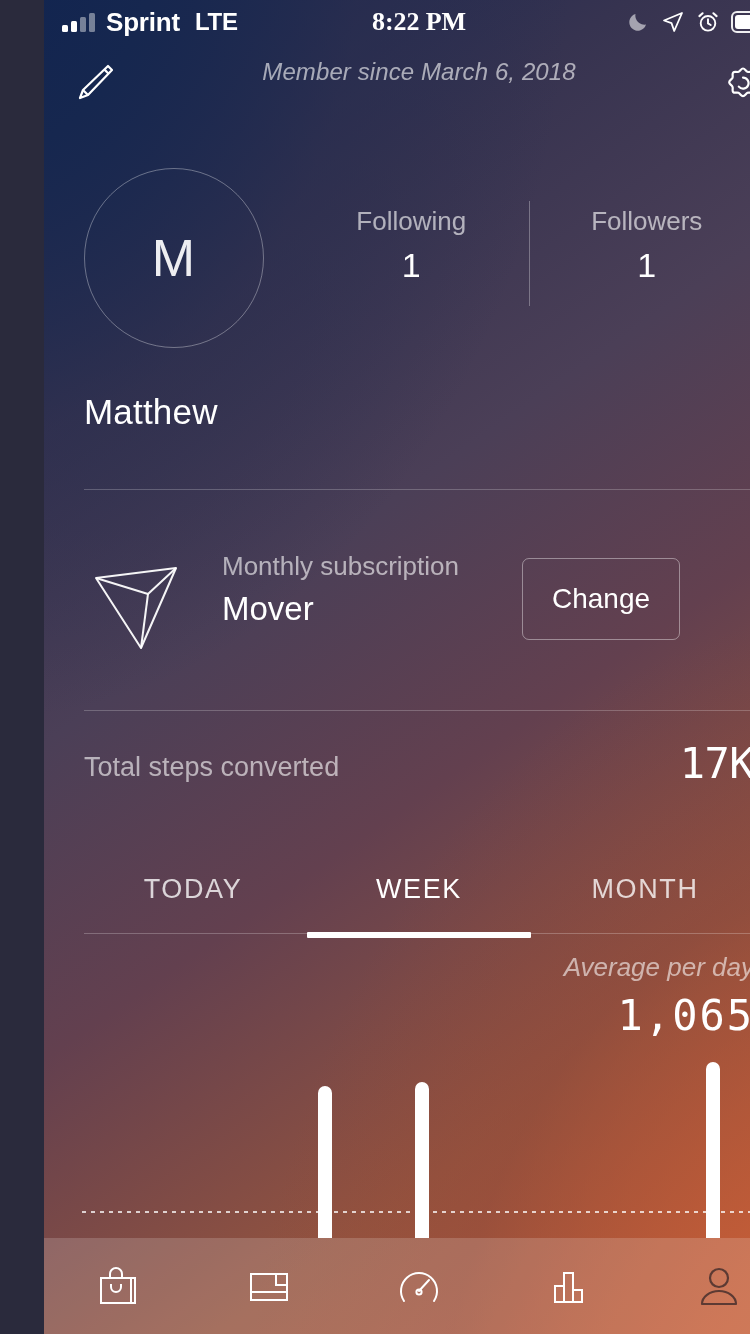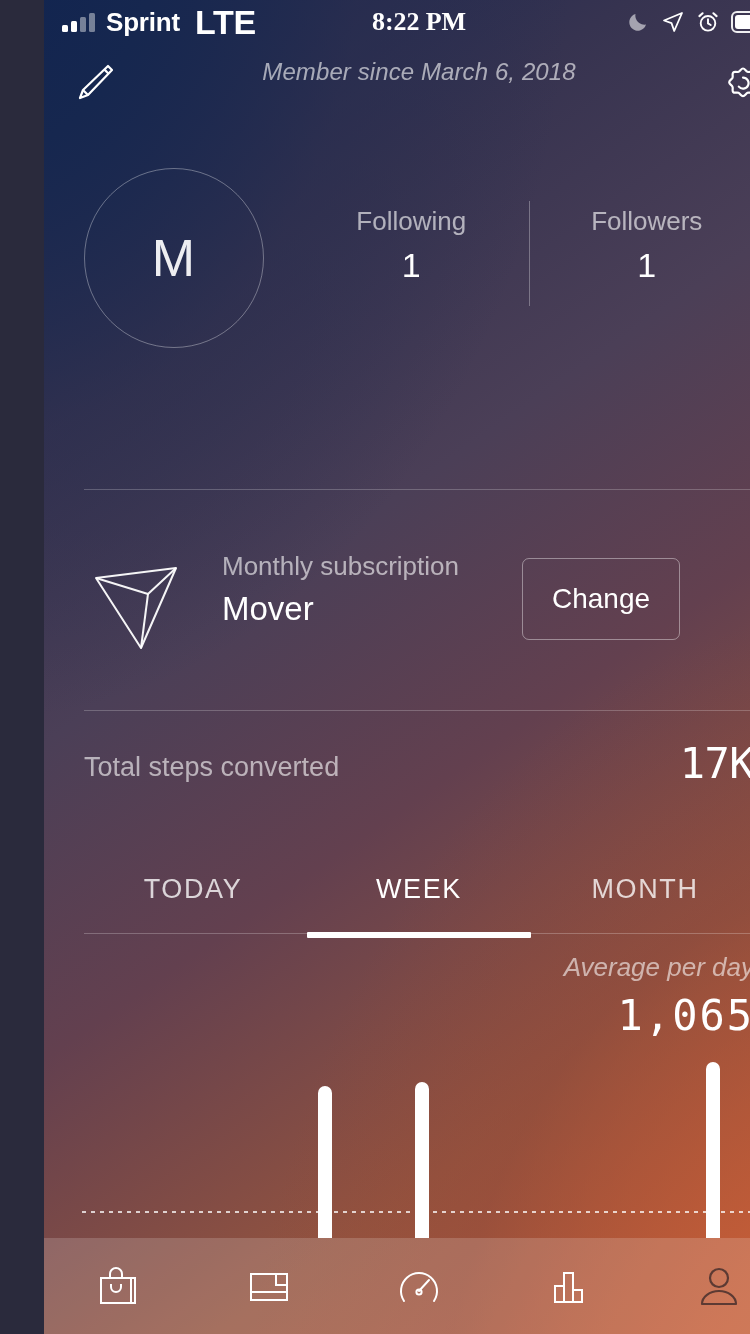--- a/index.html
+++ b/index.html
@@ -29,21 +29,21 @@
     padding:0 18px;
     font-size:26px; font-weight:600; letter-spacing:-0.2px;
   }
   .sb-left { display:flex; align-items:center; gap:11px; }
   .sig { display:flex; align-items:flex-end; gap:3px; height:19px; }
   .sig i { width:6px; border-radius:1.5px; background:#fff; display:block; }
   .sig i.d { background:rgba(255,255,255,0.42); }
   .sig i:nth-child(1){height:7px;} .sig i:nth-child(2){height:11px;}
   .sig i:nth-child(3){height:15px;} .sig i:nth-child(4){height:19px;}
   .carrier { font-size:26px; }
-  .lte { font-size:34px; margin-left:4px; }
+  .lte { font-size:24px; margin-left:4px; }
   .sb-center {
     position:absolute; left:0; right:0; text-align:center;
     font-size:26px; font-weight:700; letter-spacing:-0.1px;font-family:Liberation Serif, serif;
   }
   .sb-right { margin-left:auto; display:flex; align-items:center; gap:11px; z-index:2; }
   .batt { width:45px; height:22px; border:2px solid rgba(255,255,255,0.92); border-radius:6px; padding:2px; position:relative; }
   .batt::after { content:""; position:absolute; right:-6px; top:7px; width:3px; height:8px; background:rgba(255,255,255,0.55); border-radius:0 2px 2px 0; }
   .batt span { display:block; height:100%; background:#fff; border-radius:3px; }
 
   
@@ -217,20 +217,21 @@
       <div class="stat">
         <div class="stat-label">Following</div>
         <div class="stat-value">1</div>
       </div>
       <div class="stat-div"></div>
       <div class="stat">
         <div class="stat-label">Followers</div>
         <div class="stat-value">1</div>
       </div>
     </div>
+    <div class="display-name">Matthew</div>
   </div>
 
   <div class="rule" style="top:489px;"></div>
 
   <div class="sub">
     <svg class="sub-icon" viewBox="0 0 100 96">
       <path d="M4 22 84 12 49 92z" fill="none" stroke="rgba(255,255,255,0.95)" stroke-width="2" stroke-linejoin="round"></path>
       <path d="M4 22 56 38 84 12" fill="none" stroke="rgba(255,255,255,0.95)" stroke-width="2" stroke-linejoin="round"></path>
       <path d="M56 38 49 92" fill="none" stroke="rgba(255,255,255,0.95)" stroke-width="2" stroke-linejoin="round"></path>
     </svg>

